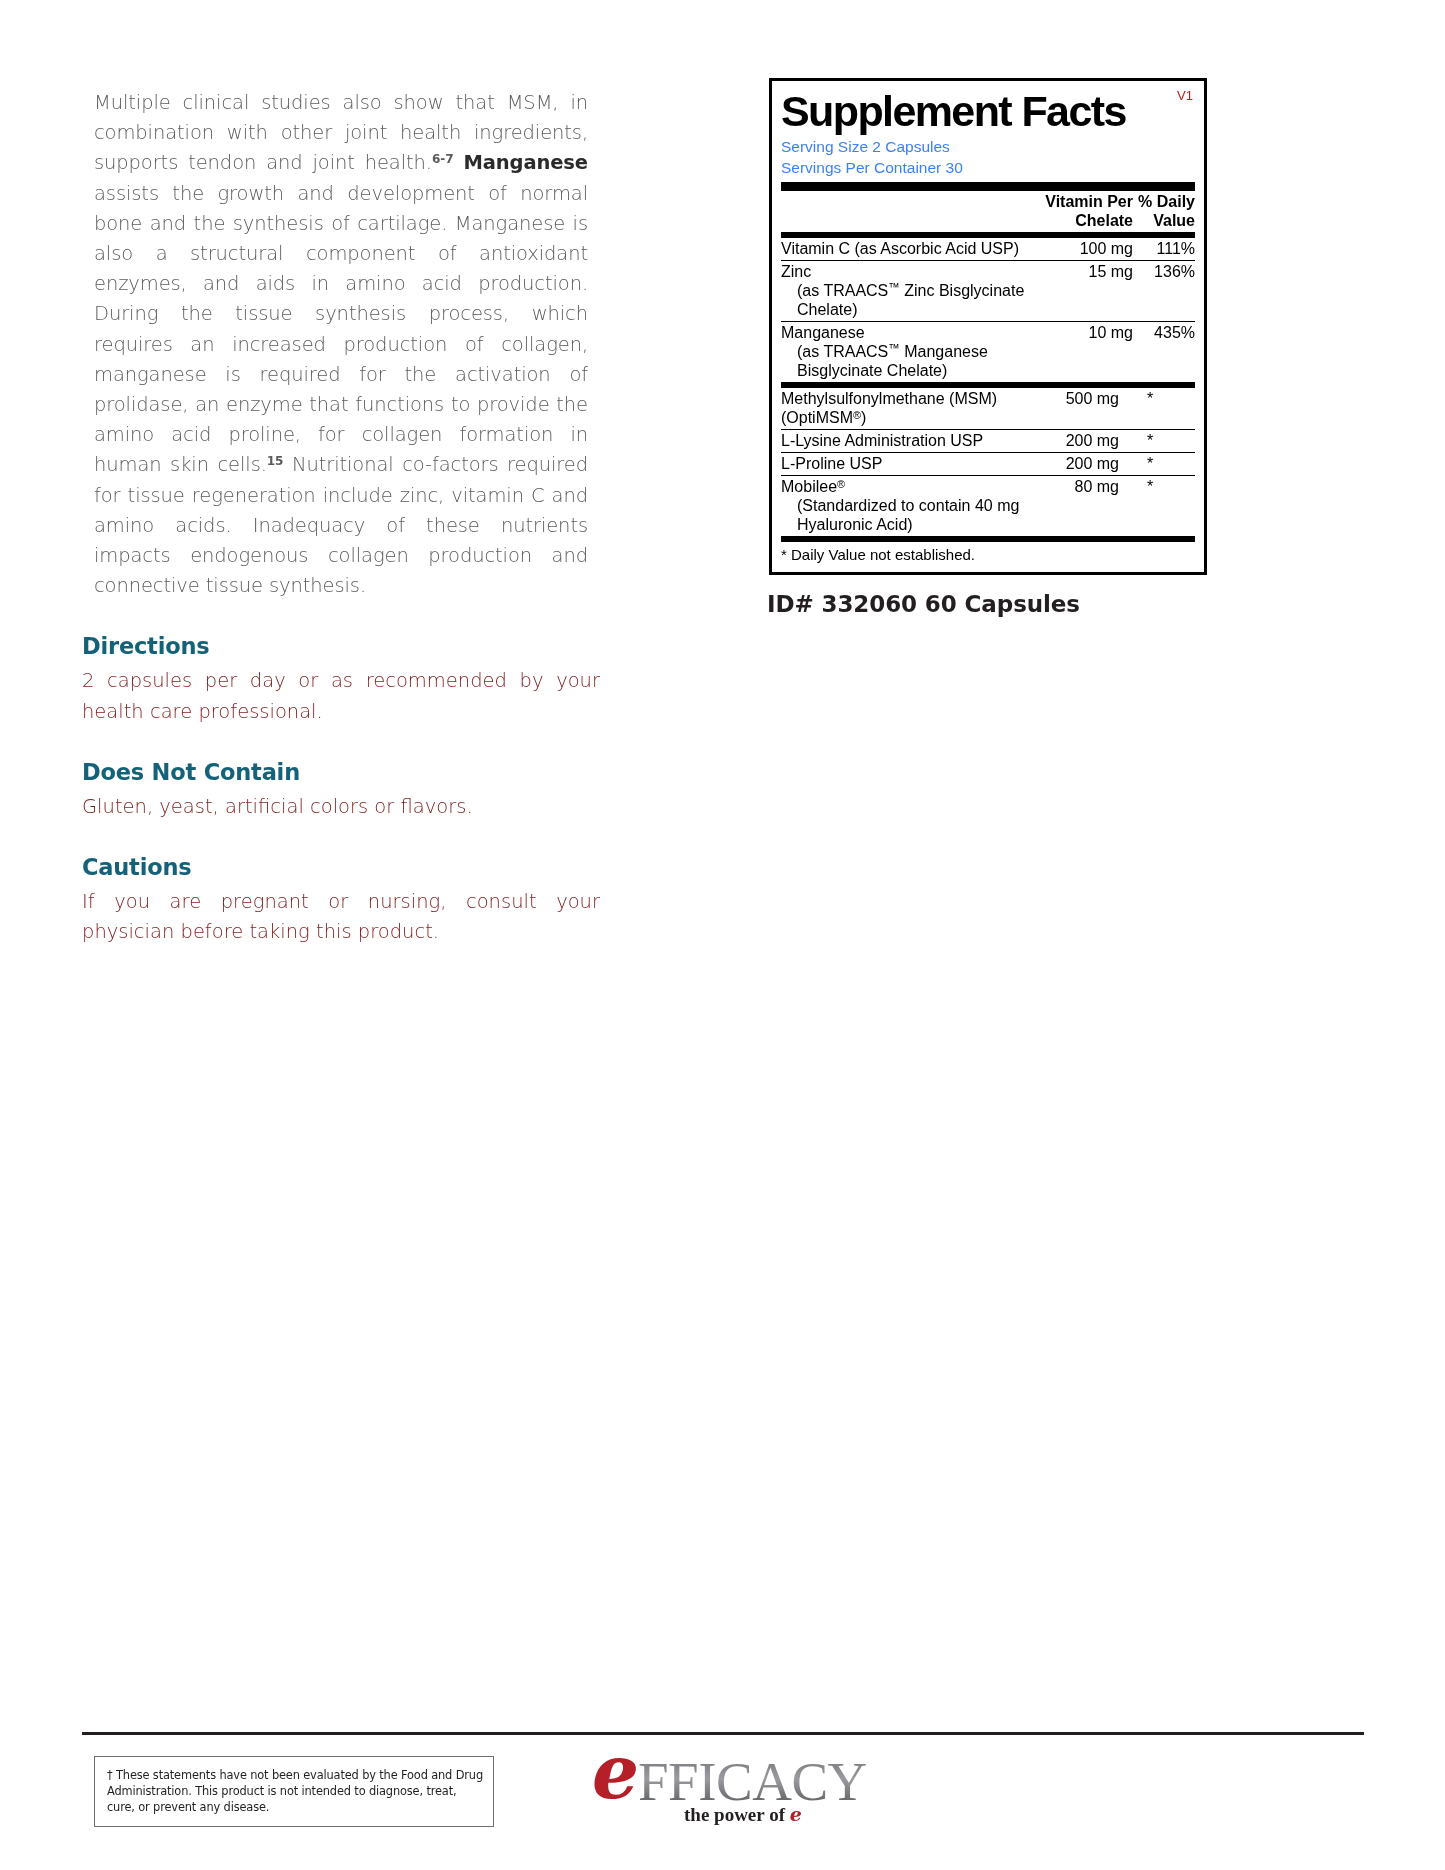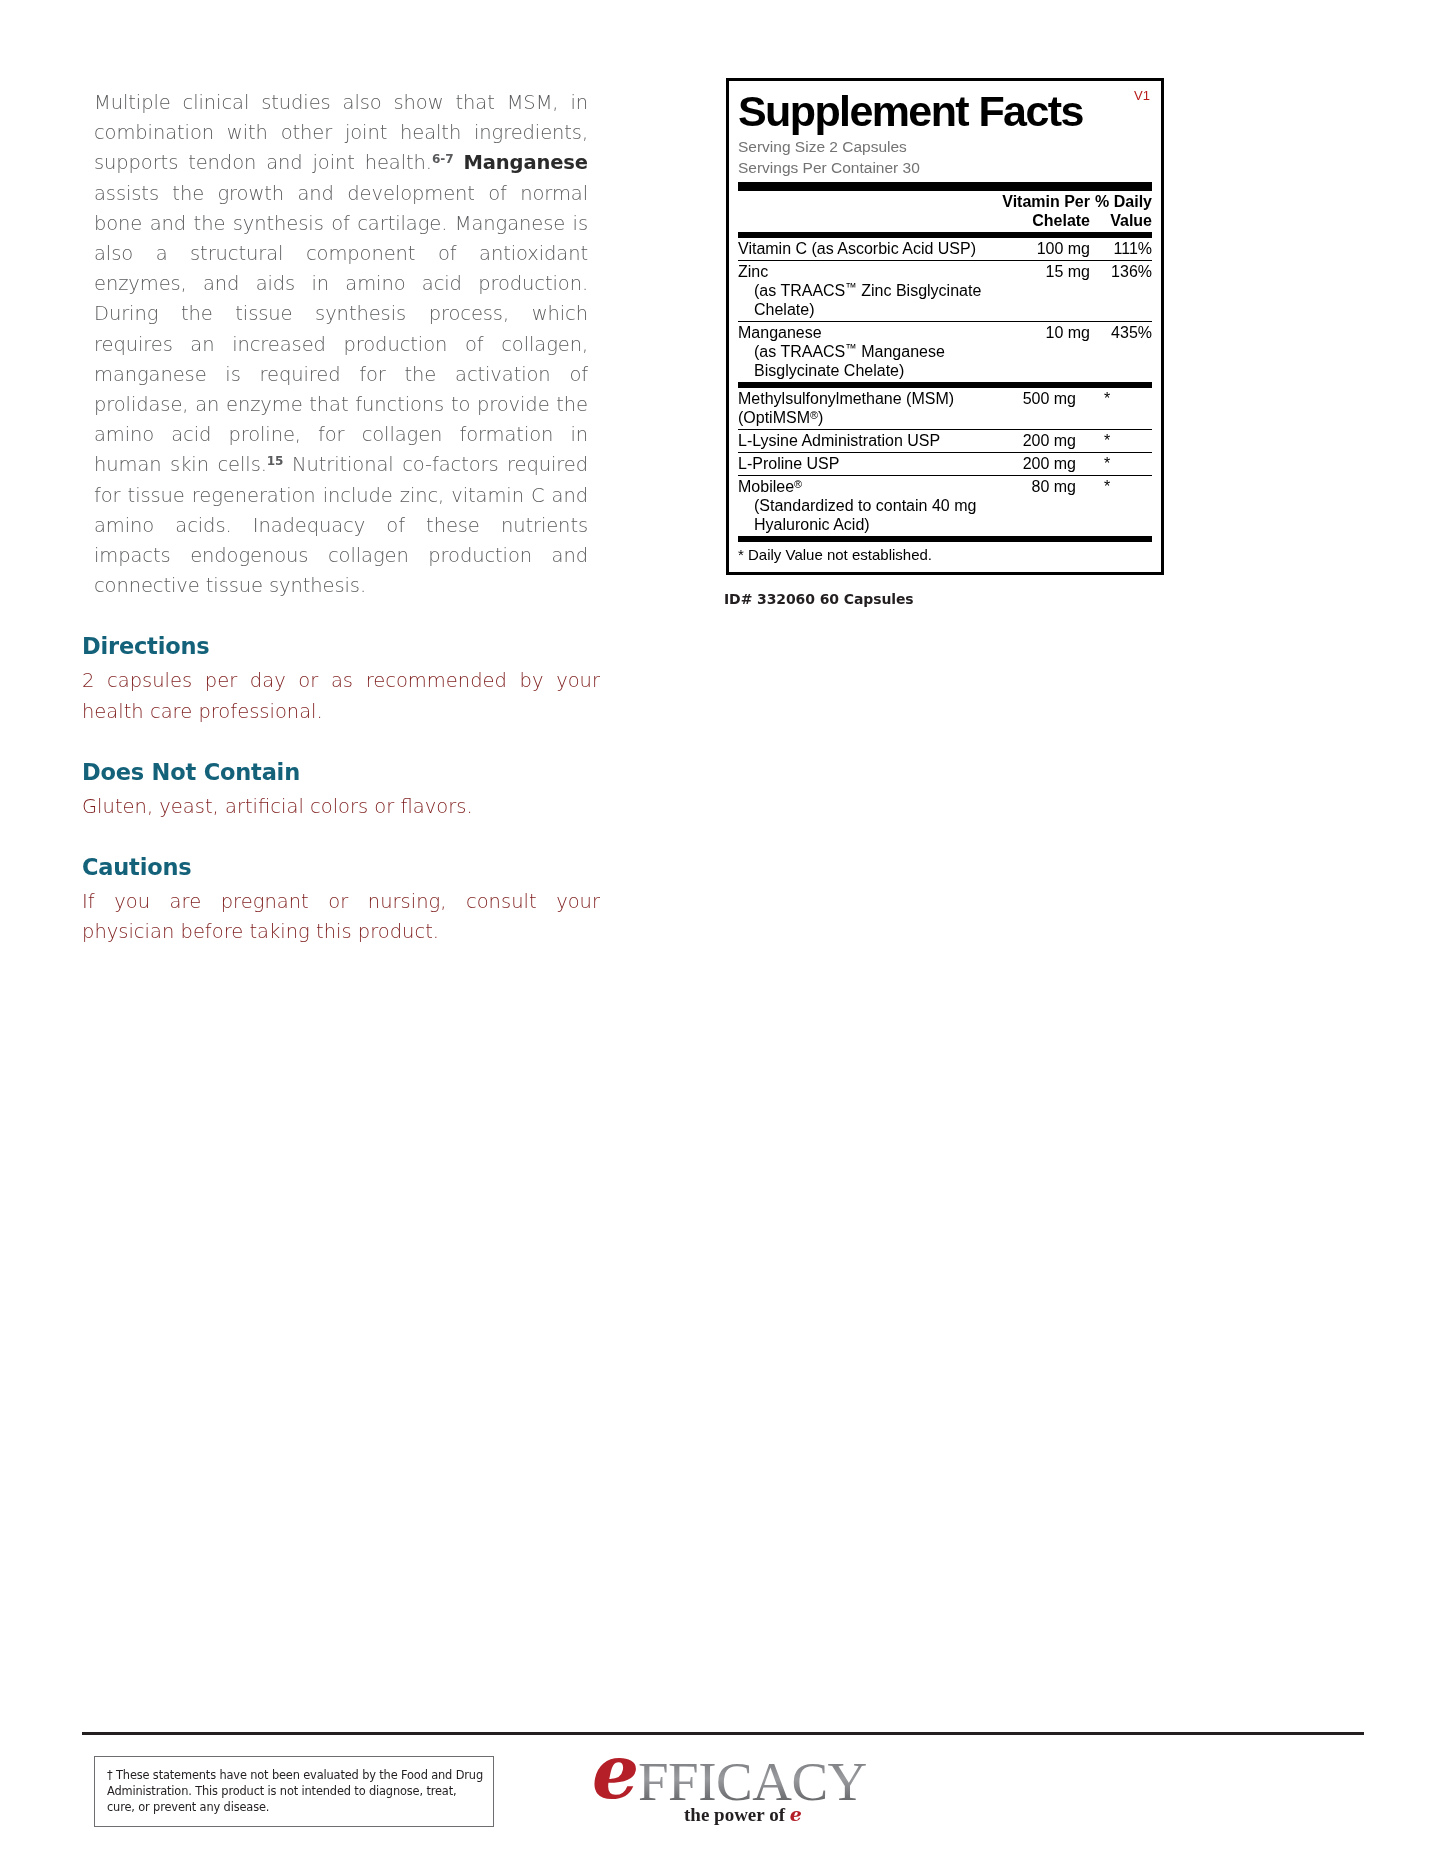--- a/index.html
+++ b/index.html
@@ -62,21 +62,21 @@
     text-align: justify;
     color: #7f1d1d;
     font-weight: 300;
     margin: 0;
   }
   .section-body.nojust { text-align: left; }
 
   
   .sf-wrap {
     position: absolute;
-    left: 726px;
+    left: 769px;
     top: 78px;
     width: 438px;
   }
   .sf-panel {
     border: 3px solid #000;
     background: #fff;
     padding: 0;
     position: relative;
     box-sizing: border-box;
   }
@@ -103,21 +103,21 @@
     font-family: "Liberation Sans", sans-serif;
     font-size: 13px;
     color: #b91c1c;
     font-weight: 400;
   }
 
   .sf-serv {
     font-family: "Liberation Sans", sans-serif;
     font-size: 15.5px;
     line-height: 19px;
-    color: #737373;
+    color: #3b82f6;
     font-weight: 400;
     margin: 2px 0 0 0;
   }
 
   .rule-thick { height: 9px; background: #000; margin: 5px 0 0 0; }
   .rule-med   { height: 6px; background: #000; margin: 0; }
 
   table.sf-table {
     width: 100%;
     border-collapse: collapse;
@@ -155,21 +155,21 @@
   .sf-footnote {
     font-family: "Liberation Sans", sans-serif;
     font-size: 15px;
     color: #000;
     line-height: 18px;
     padding: 4px 0 1px 0;
   }
 
   .sf-id {
     font-family: "DejaVu Sans", sans-serif;
-    font-size: 14px;
+    font-size: 23px;
     font-weight: 700;
     color: #231f20;
     margin-top: 16px;
     margin-left: -2px;
     letter-spacing: -0.1px;
   }
 
   
   .footer-rule {
     position: absolute;

